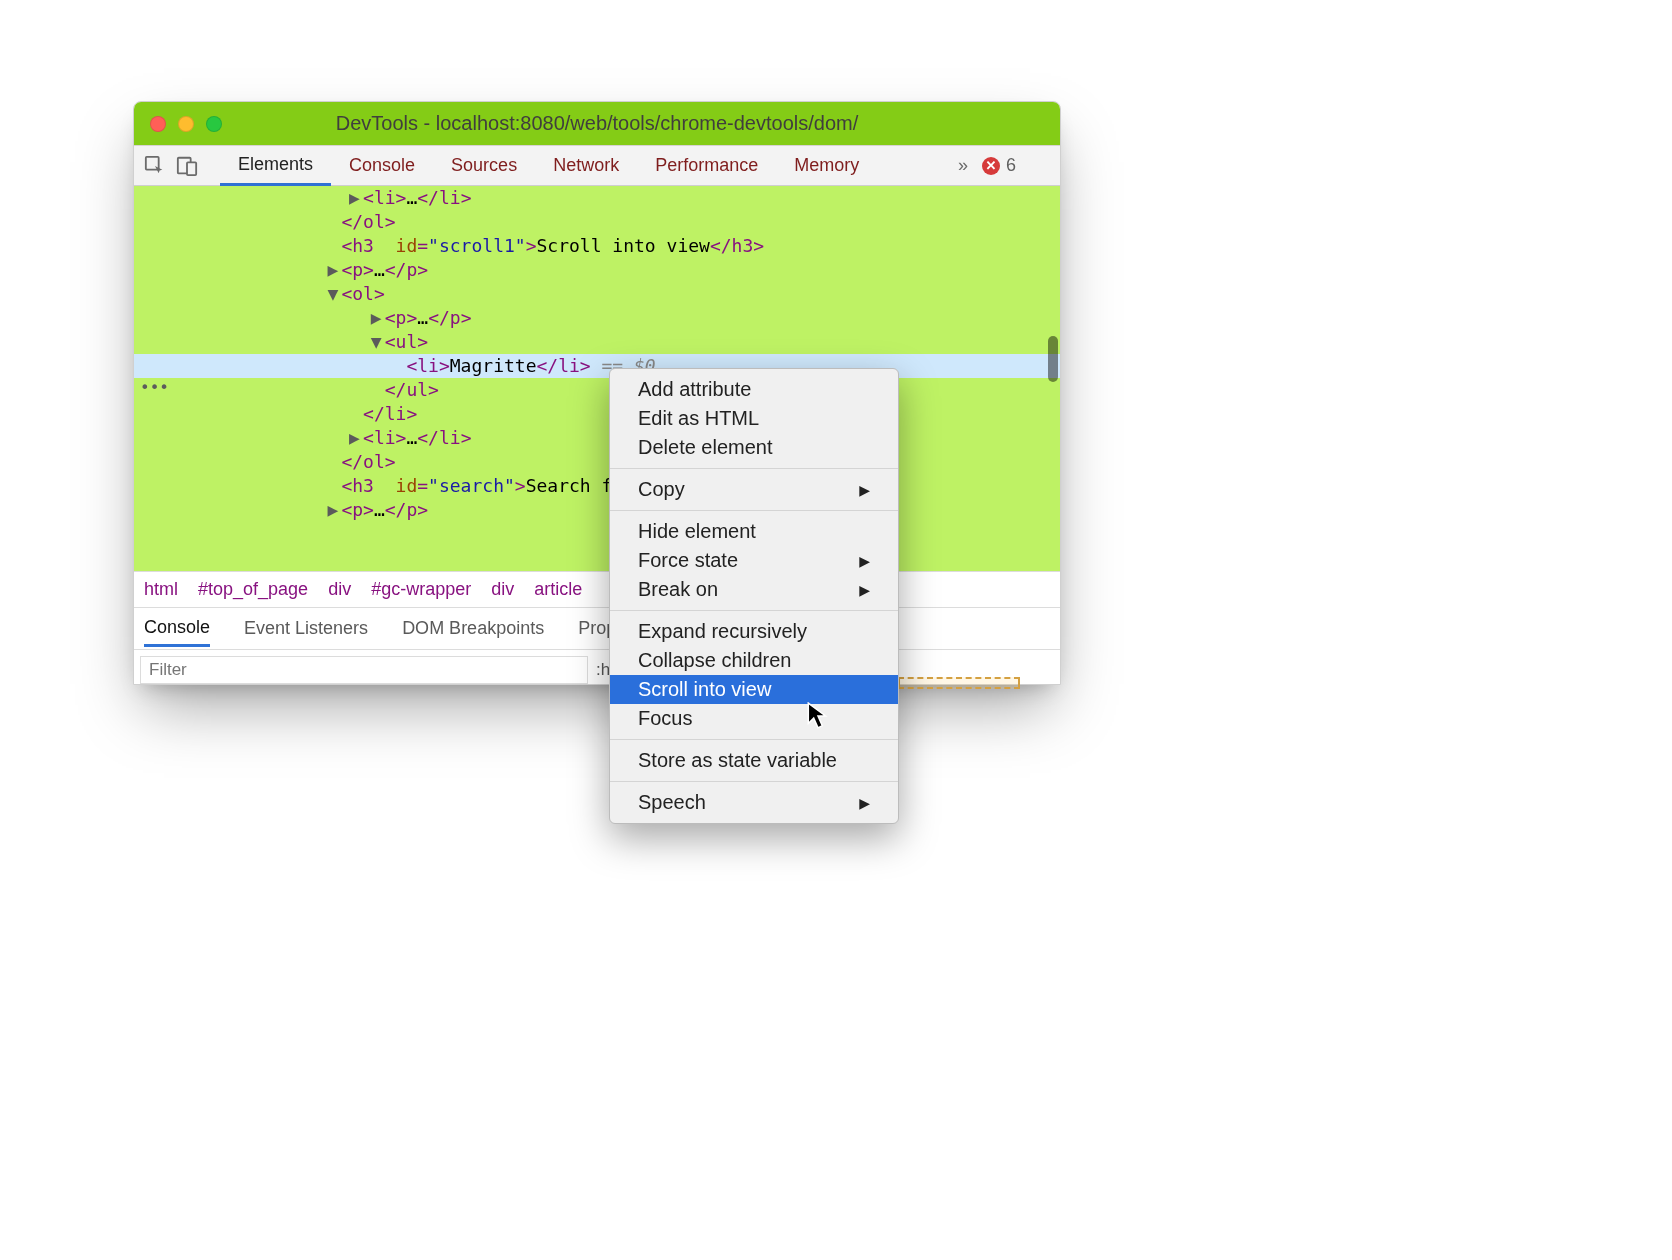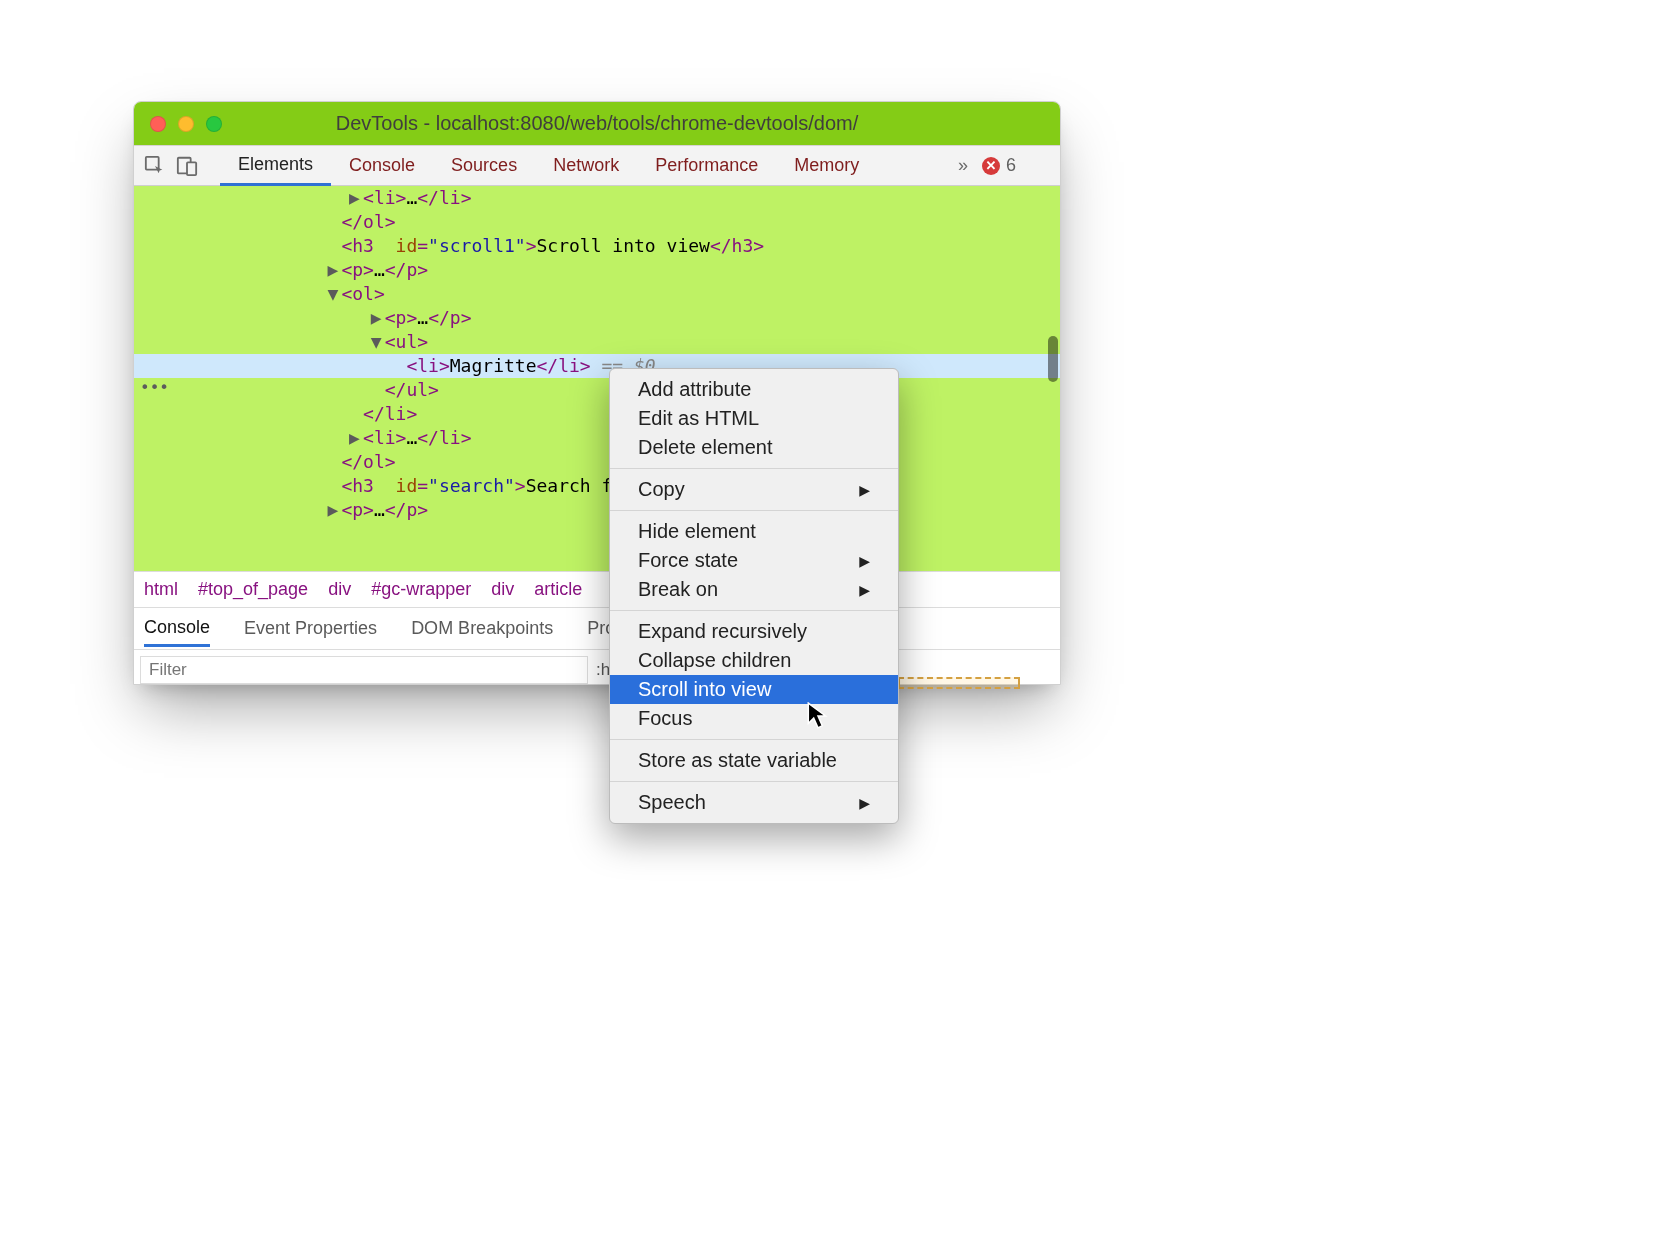--- a/index.html
+++ b/index.html
@@ -262,21 +262,21 @@
       <span> </span>
       <span>#gc-wrapper</span>
       <span> </span>
       <span>div</span>
       <span> </span>
       <span>article</span>
     </div>
 
   <div class="subpanel-tabs" id="sub-tabs">
       <span class="active">Console</span>
-      <span>Event Properties</span>
+      <span>Event Listeners</span>
       <span>DOM Breakpoints</span>
       <span>Properties</span>
     </div>
 
   <div class="filter-row">
     <input class="filter-input" placeholder="Filter" style="">
     <span class="filter-state">:hov</span>
   </div>
 </div>
 

